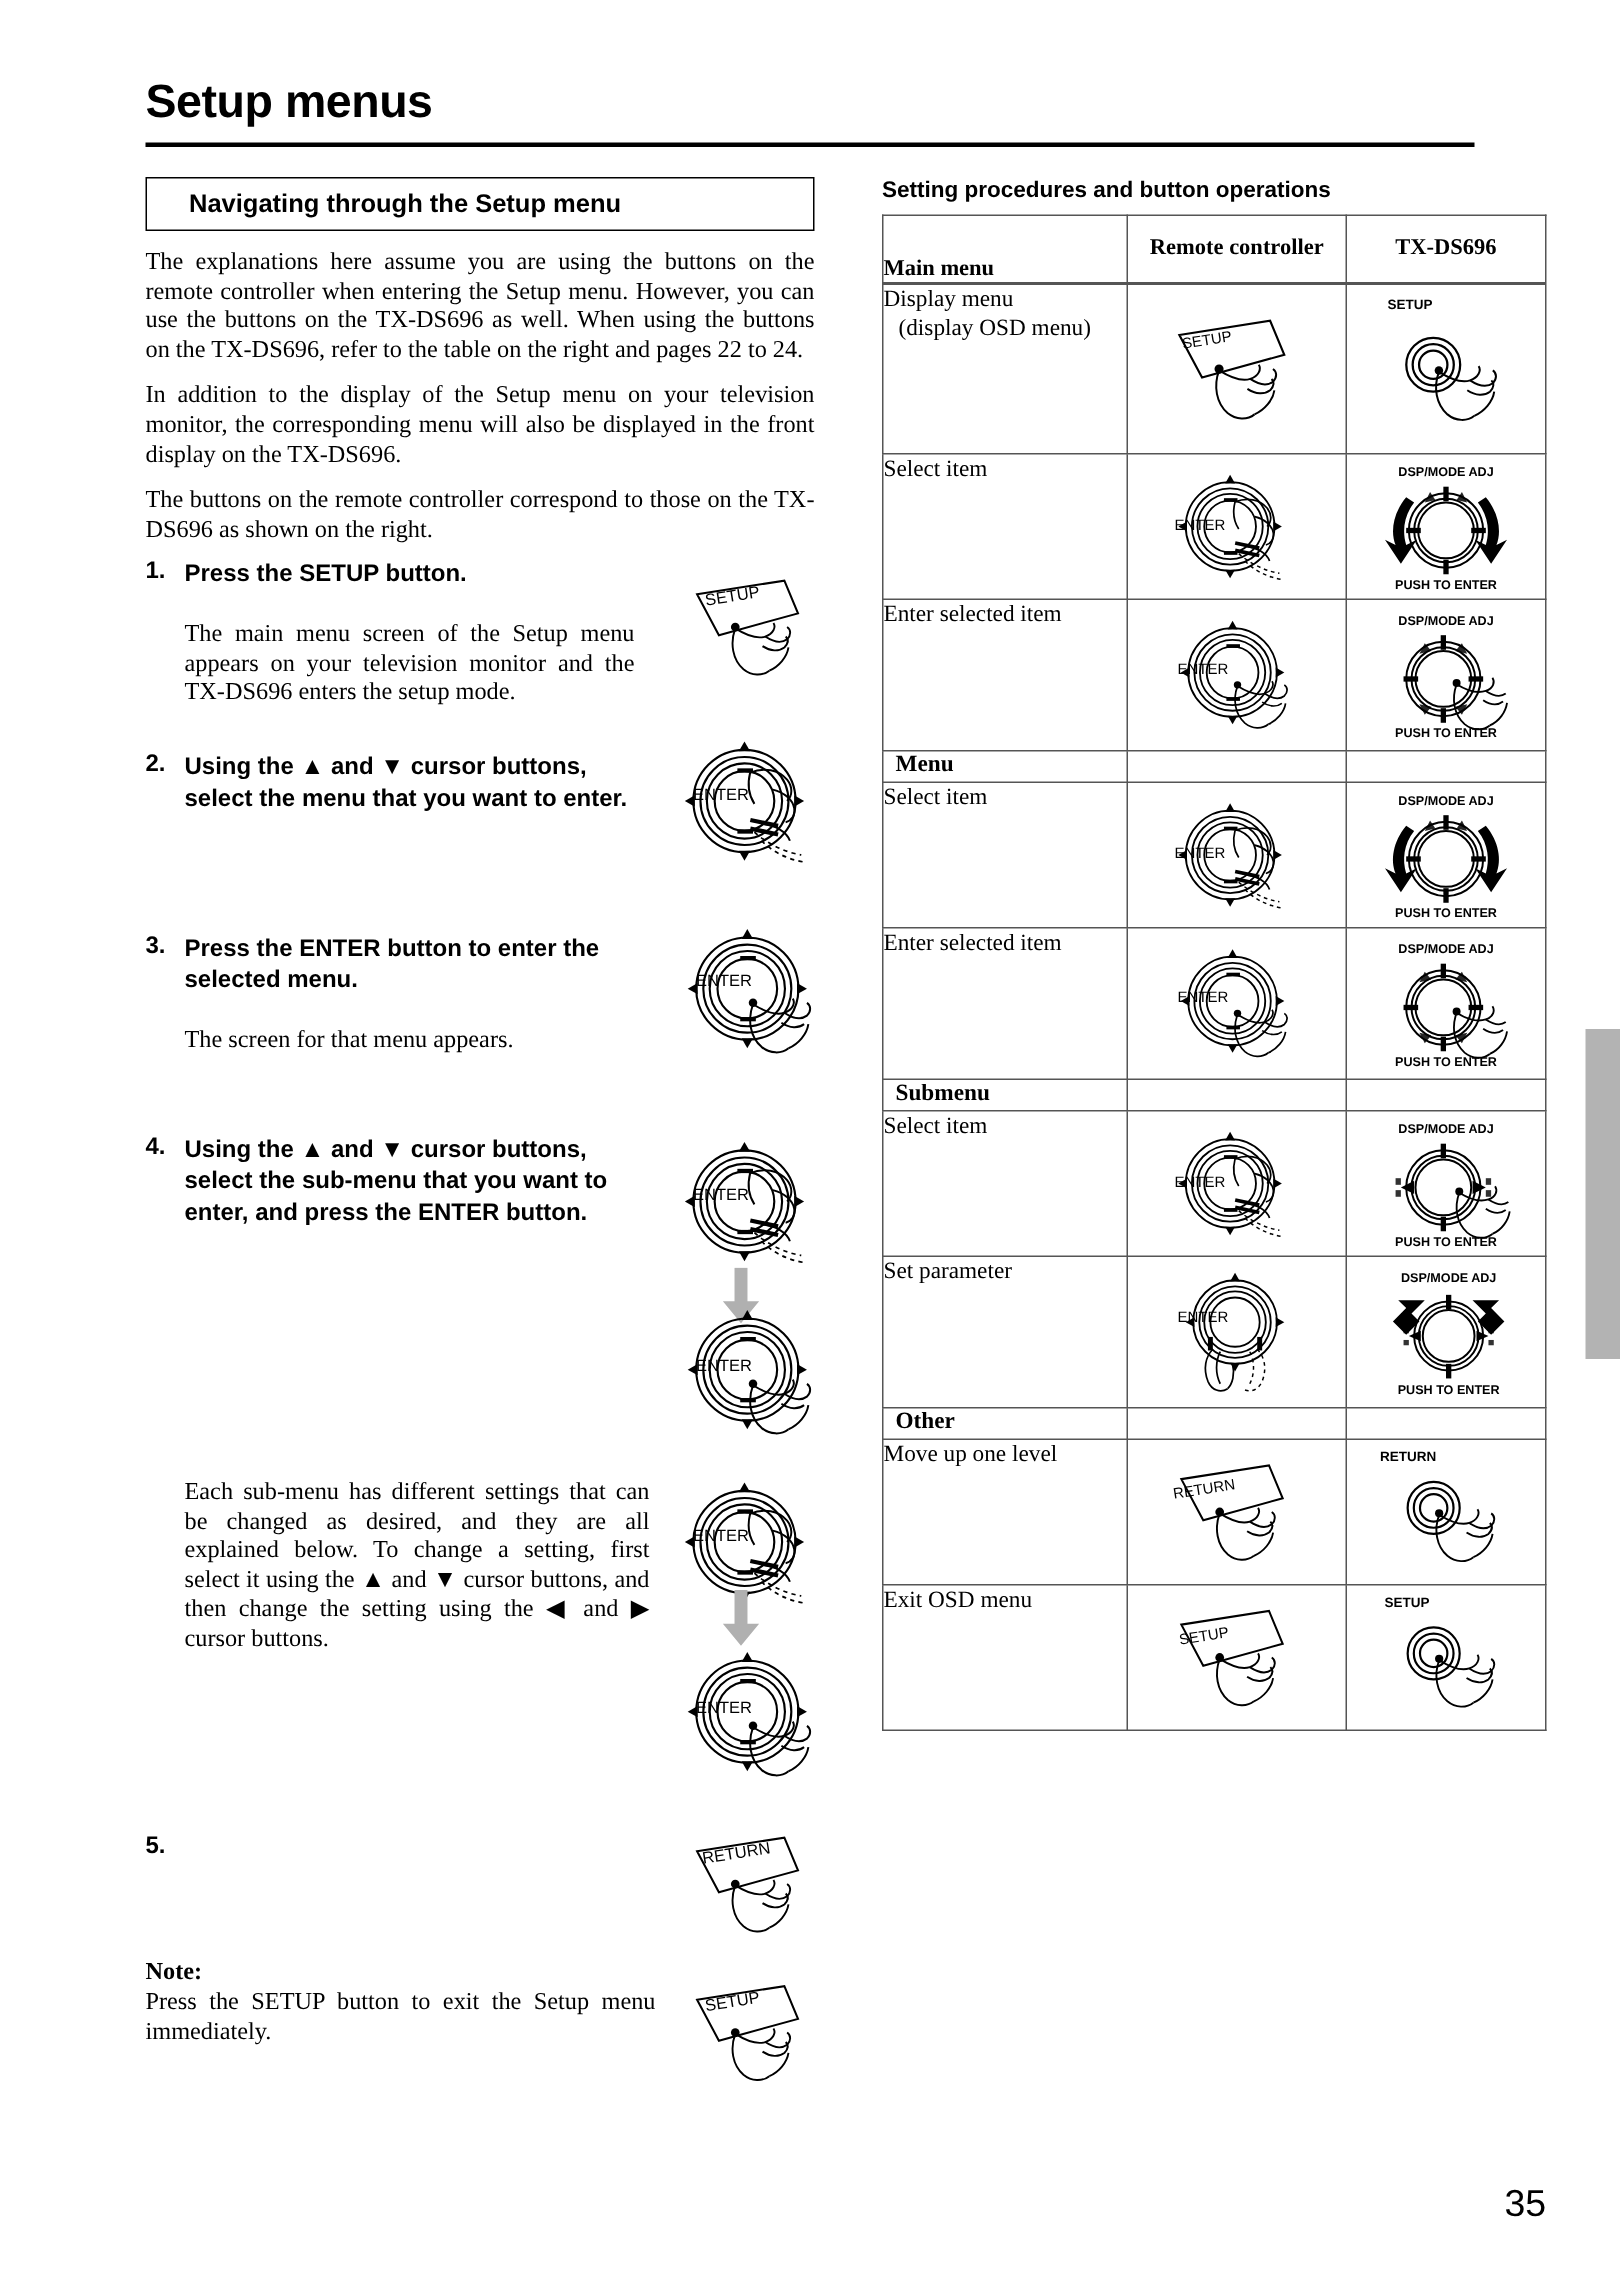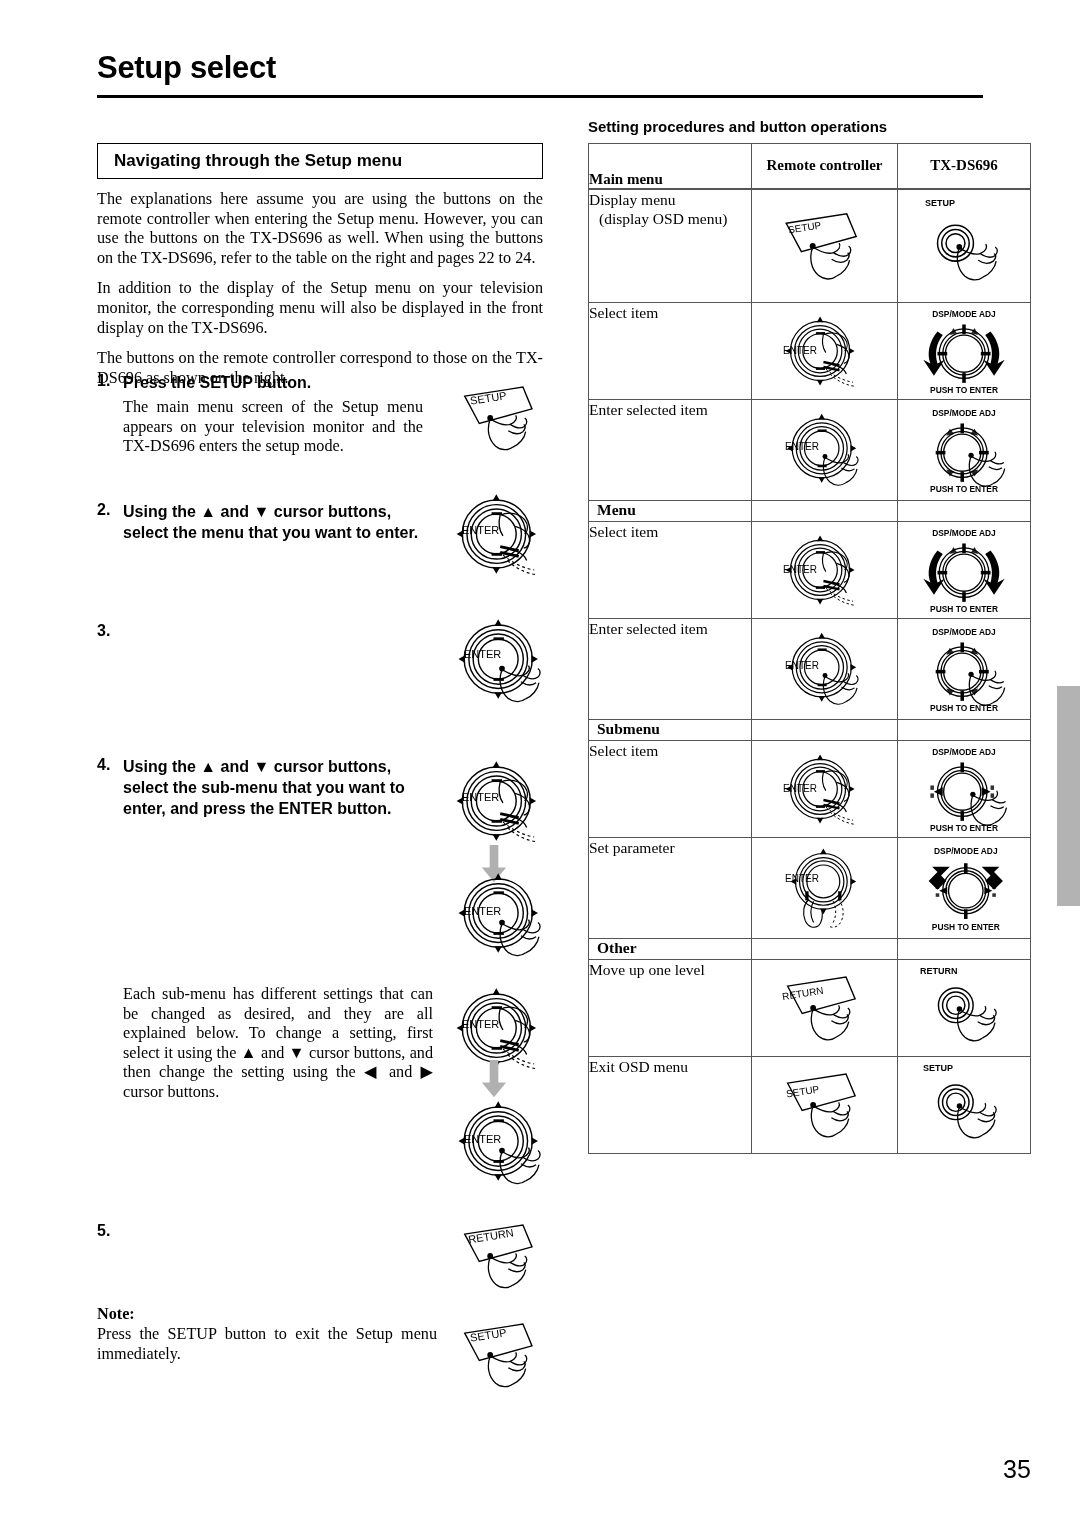--- a/index.html
+++ b/index.html
@@ -23,23 +23,23 @@
   .title-rule {
     position: absolute; left: 97px; top: 95px;
     width: 886px; height: 3px; background: #000;
   }
 
   
   .left-col { position: absolute; left: 97px; top: 118px; width: 446px; }
 
   .section-box {
     border: 1px solid #000; height: 36px;
-    display: flex; align-items: center; padding-left: 16px;
+    display: flex; align-items: center; padding-left: 28px;
     font-family: "Liberation Sans", sans-serif;
-    font-weight: bold; font-size: 17px; margin-top: 25px;
+    font-weight: bold; font-size: 17px;
   }
 
   .para {
     font-size: 16.2px; line-height: 19.6px;
     text-align: justify; margin-top: 11px;
     hyphens: none;
   }
   .para:first-of-type { margin-top: 13px; }
 
   
@@ -48,21 +48,21 @@
     font-family: "Liberation Sans", sans-serif;
     font-weight: bold; font-size: 16px;
     width: 26px; flex: 0 0 26px;
   }
   .step-body { width: 300px; }
   .step-head {
     font-family: "Liberation Sans", sans-serif;
     font-weight: bold; font-size: 16px; line-height: 21px;
   }
   .step-sub {
-    font-size: 16.2px; line-height: 19.6px; margin-top: 5px;
+    font-size: 16.2px; line-height: 19.6px; margin-top: 20px;
     text-align: justify;
   }
   .note-head {
     font-family: "Liberation Serif", serif; font-weight: bold; font-size: 16.2px;
   }
 
   
   .abs { position: absolute; }
 
   
@@ -348,21 +348,21 @@
         <path d="M80,28 L100,28 L94,34 L104,44 L94,54 L84,44 L90,38 Z" fill="#000"></path>
       </symbol>
 
       <symbol id="sym-down-arrow" viewBox="0 0 30 44">
         <polygon points="10,0 20,0 20,26 29,26 15,43 1,26 10,26" fill="#b0b0b0"></polygon>
       </symbol>
 
     </defs>
   </svg>
 
-  <div class="page-title">Setup select</div>
+  <div class="page-title">Setup menus</div>
   <div class="title-rule"></div>
 
   <div class="left-col">
 
     <div class="section-box">
       <span>Navigating through the Setup menu</span>
     </div>
 
     <div class="para">The explanations here assume you are using the buttons on the remote controller when entering the Setup menu. However, you can use the buttons on the TX-DS696 as well. When using the buttons on the TX-DS696, refer to the table on the right and pages 22 to 24.</div>
     <div class="para">In addition to the display of the Setup menu on your television monitor, the corresponding menu will also be displayed in the front display on the TX-DS696.</div>
@@ -389,20 +389,24 @@
     </div>
   </div>
   <div class="ill" style="left:449px; top:481px;">
     <svg width="106" height="106" viewBox="0 0 112 112">
         <use href="#sym-enter-updown"></use>
       </svg>
   </div>
 
   <div class="abs step" style="left:97px; top:622px; width:360px;">
     <div class="step-num">3.</div>
+    <div class="step-body">
+      <div class="step-head">Press the ENTER button to enter the selected menu.</div>
+      <div class="step-sub">The screen for that menu appears.</div>
+    </div>
   </div>
   <div class="ill" style="left:449px; top:608px;">
     <svg width="106" height="106" viewBox="0 0 112 112">
         <use href="#sym-enter-press"></use>
       </svg>
   </div>
 
   <div class="abs step" style="left:97px; top:756px; width:360px;">
     <div class="step-num">4.</div>
     <div class="step-body">

